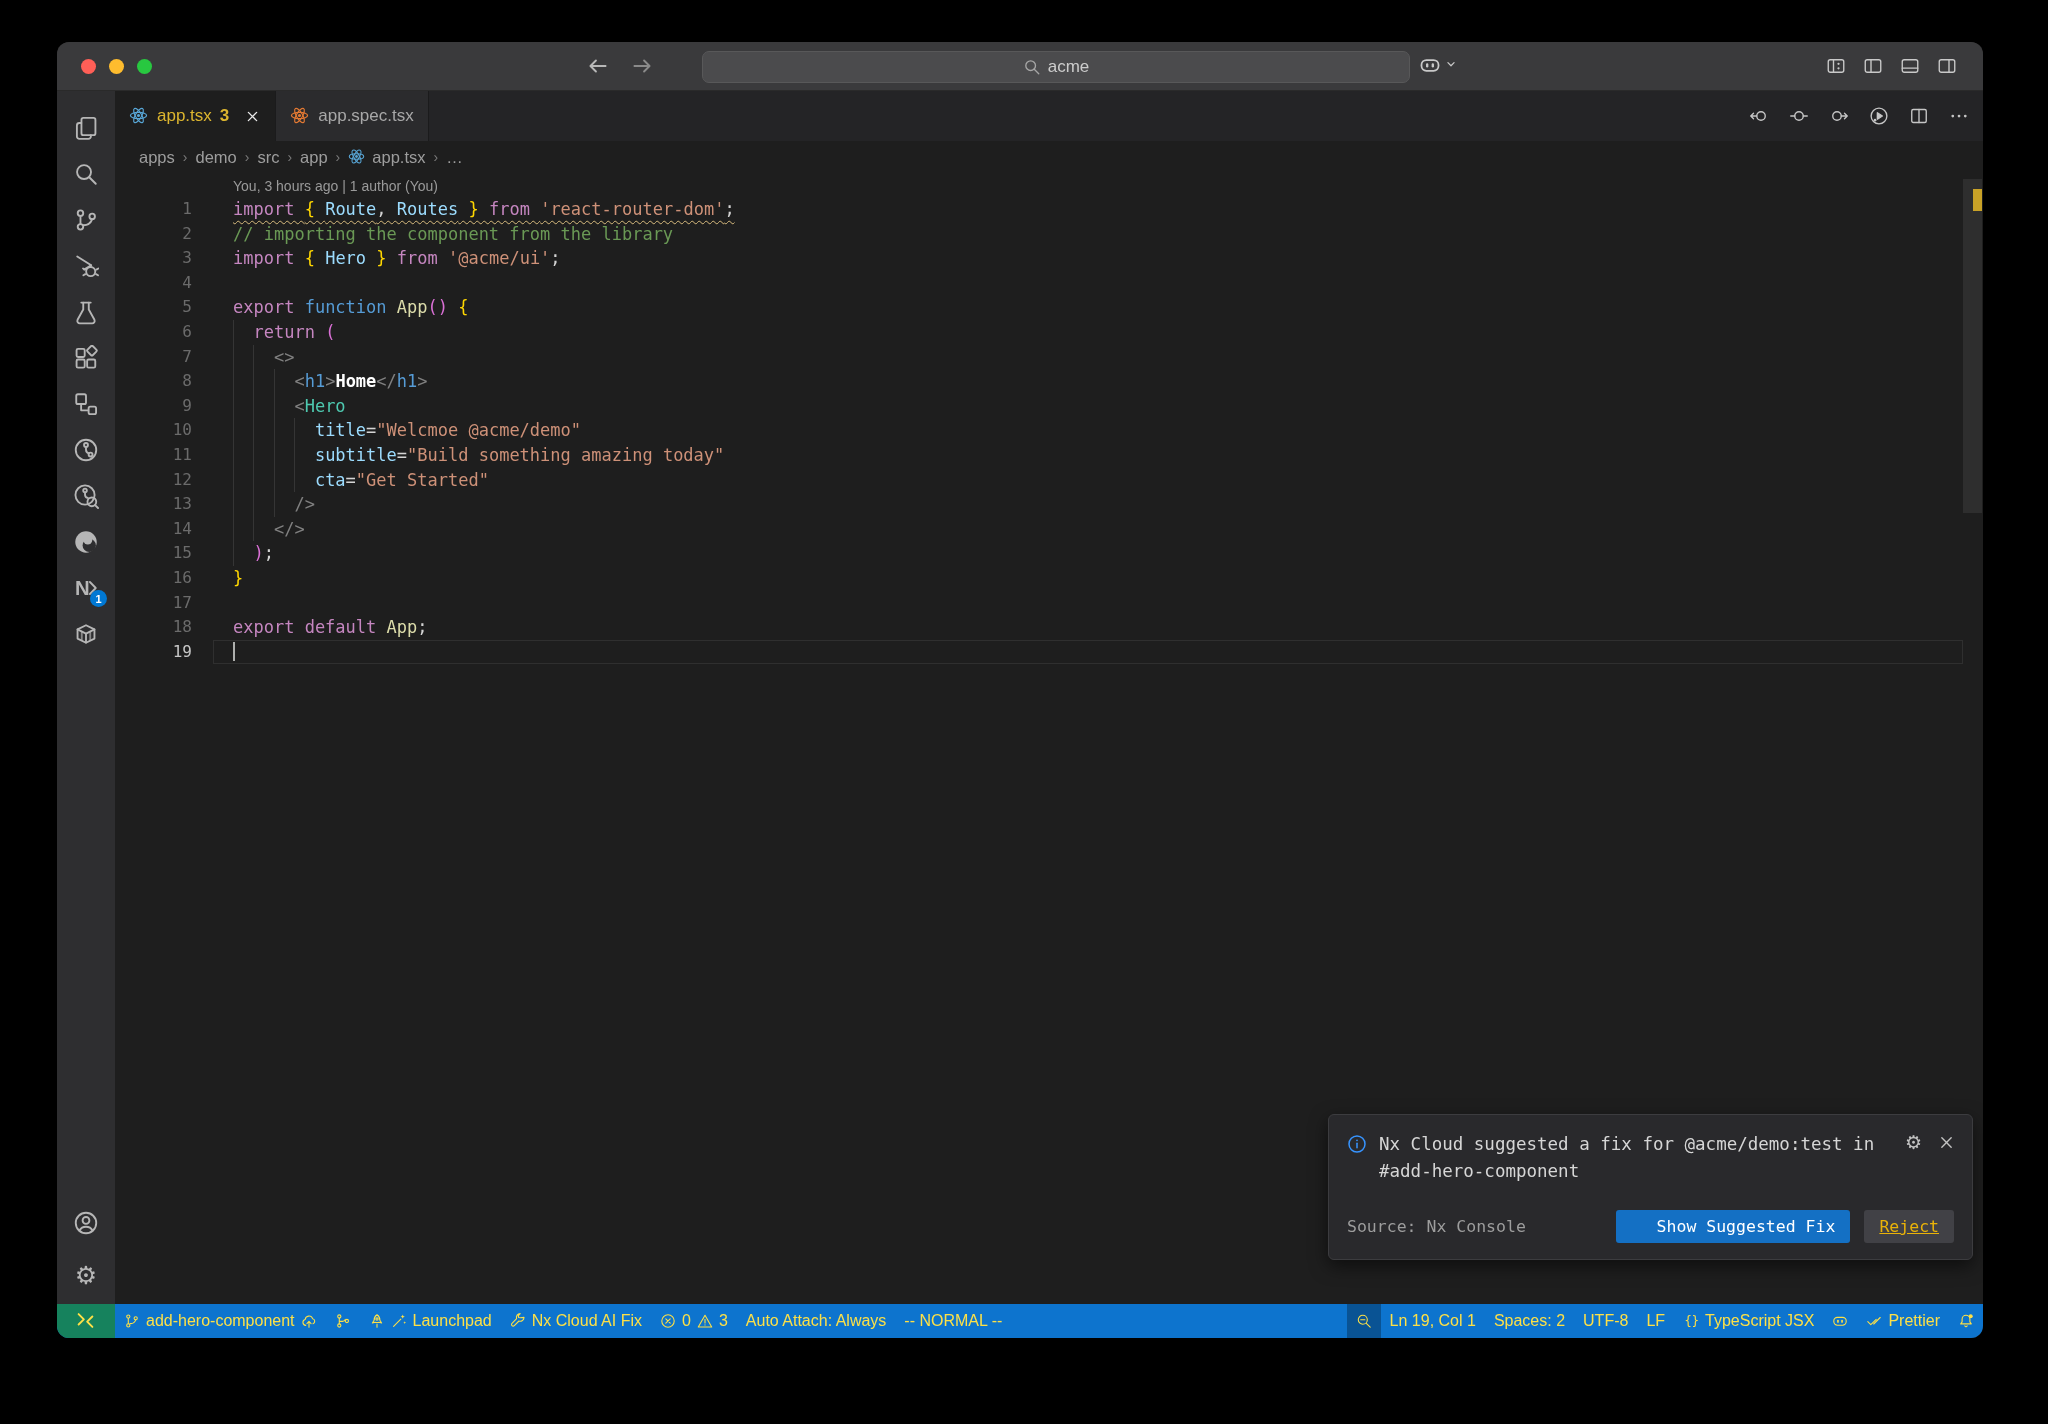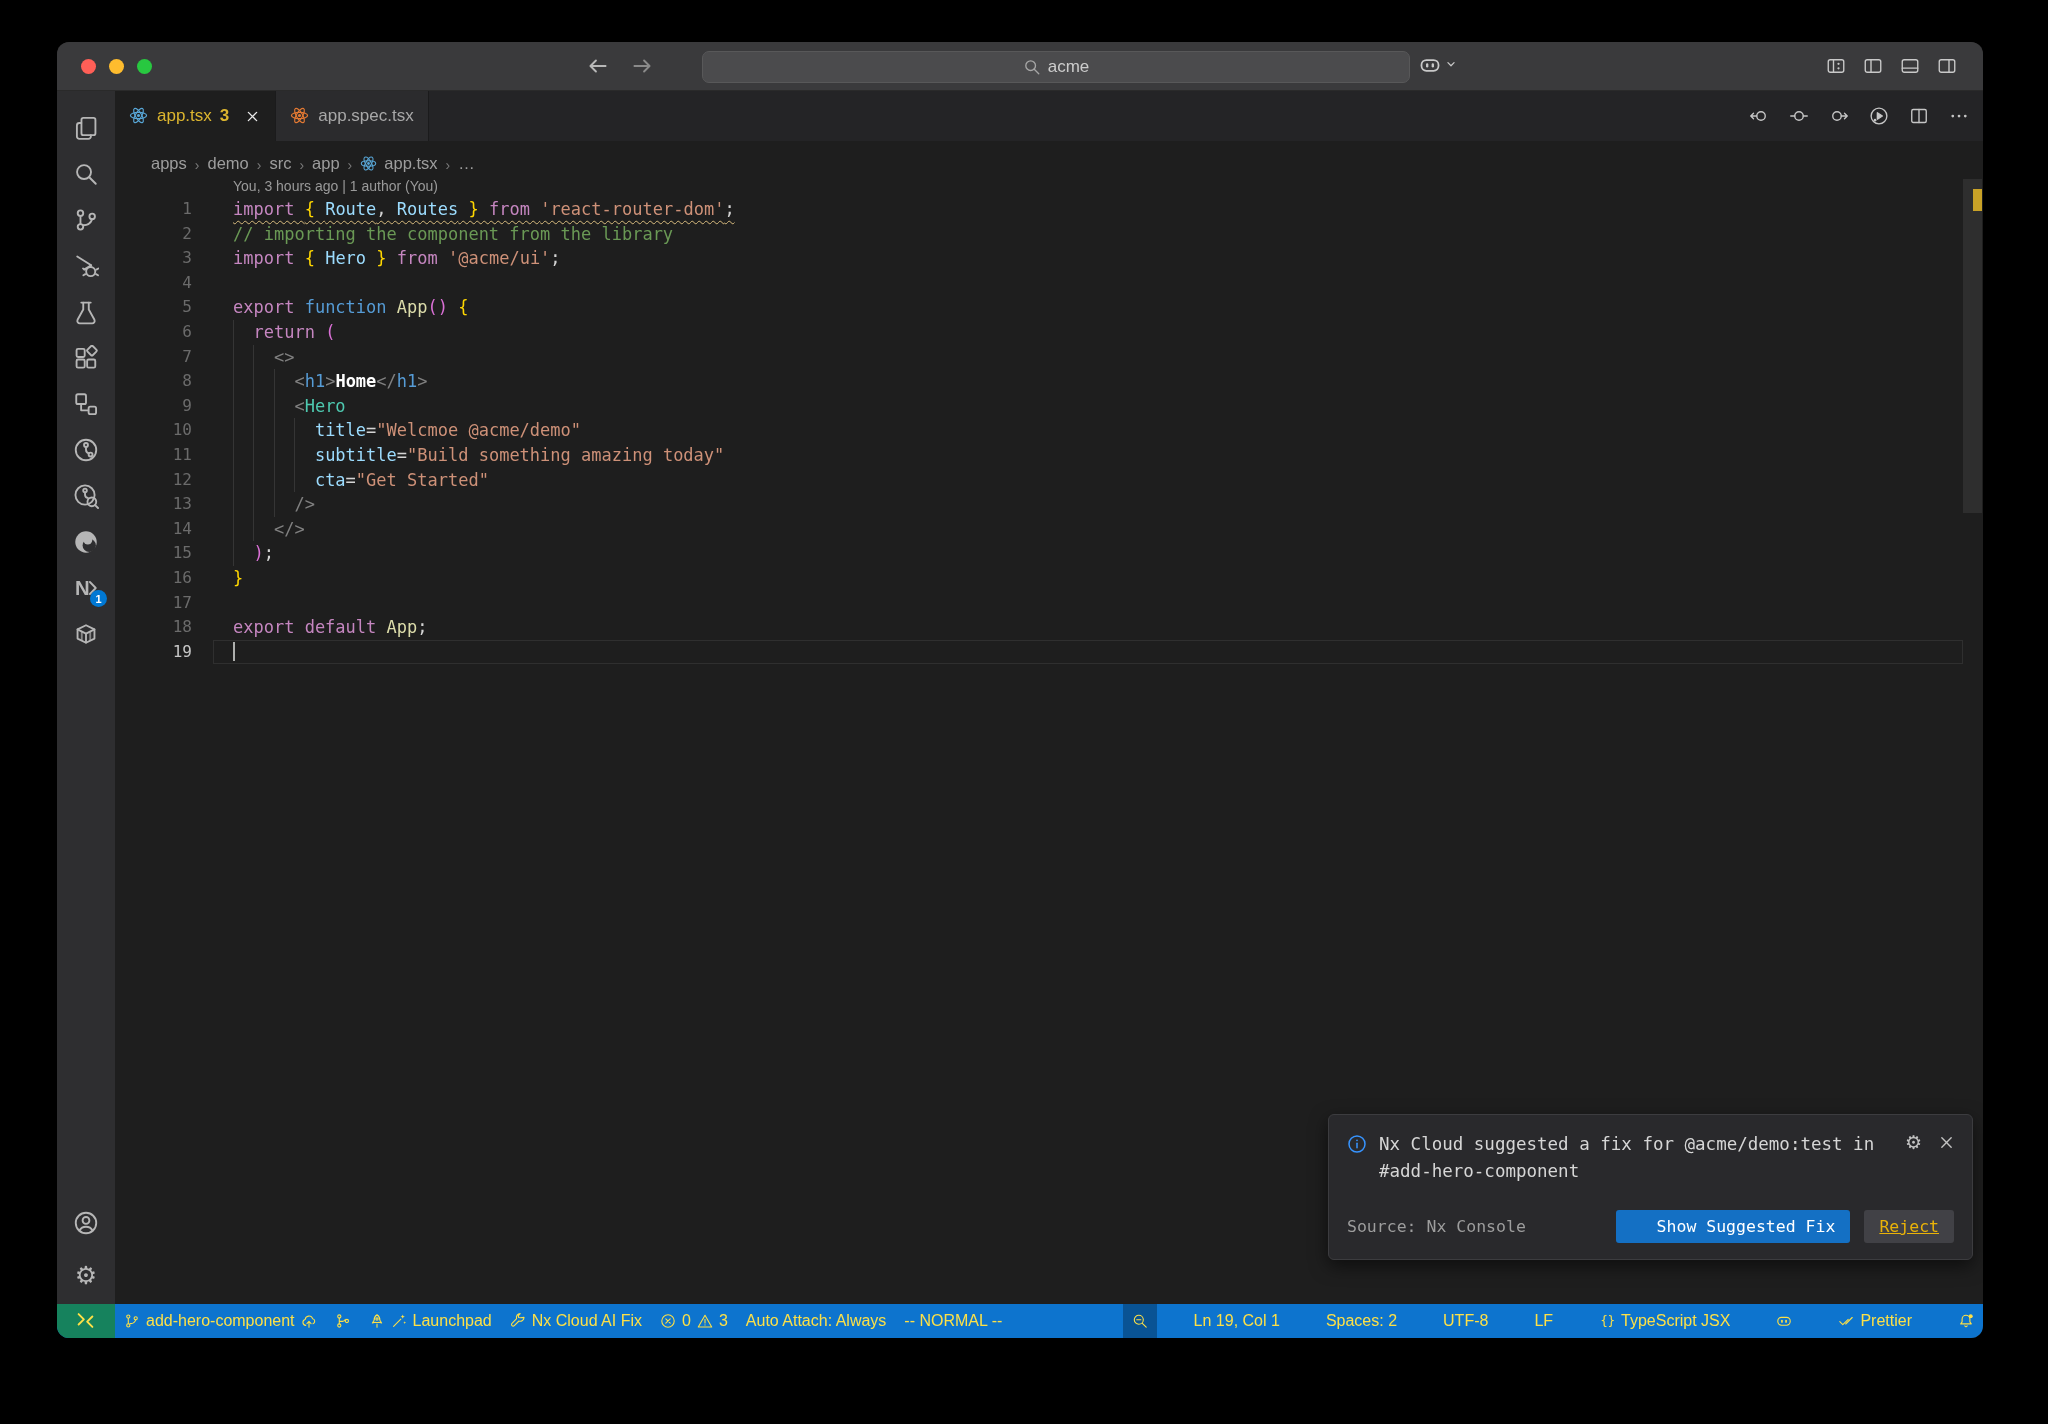--- a/index.html
+++ b/index.html
@@ -35,21 +35,21 @@
   .glyph{font-family:"DejaVu Sans",sans-serif;}
   
   #editor-col{flex:1;display:flex;flex-direction:column;min-width:0;background:#1e1e1e;}
   #tabbar{height:50px;flex:0 0 50px;background:#242426;display:flex;align-items:stretch;position:relative;}
   .tab{display:flex;align-items:center;gap:8px;padding:0 14px;font-size:17px;border-right:1px solid #1b1b1c;cursor:pointer;}
   .tab.active{background:#1e1e1e;}
   .tab.inactive{background:#2b2b2d;}
   .tab-close{margin-left:6px;color:#e8e8e8;width:18px;height:18px;display:flex;align-items:center;justify-content:center;border-radius:4px;}
   .tab-badge{font-weight:600;}
   #editor-actions{position:absolute;right:14px;top:0;height:50px;display:flex;align-items:center;gap:20px;color:#c5c5c5;}
-  #breadcrumb{height:32px;flex:0 0 32px;display:flex;align-items:flex-end;padding-left:36px;color:#9d9d9d;font-size:16.5px;gap:8px;}
+  #breadcrumb{height:32px;flex:0 0 32px;display:flex;align-items:center;padding-left:24px;color:#9d9d9d;font-size:16.5px;gap:8px;}
   .bc-sep{color:#7a7a7a;font-size:14px;}
   .bc-item{display:flex;align-items:center;gap:6px;cursor:pointer;}
   
   #code-wrap{flex:1;position:relative;overflow:hidden;font-family:"DejaVu Sans Mono","Liberation Mono",monospace;}
   #blame{position:absolute;left:118px;top:2px;height:22px;line-height:22px;color:#9a9a9a;font-size:14px;
     font-family:"Liberation Sans",sans-serif;}
   #lines{position:absolute;left:0;top:24px;right:0;}
   .cline{height:24.6px;line-height:24.6px;display:flex;font-size:17px;white-space:pre;position:relative;}
   .lnum{width:77px;flex:0 0 77px;text-align:right;color:#6b6b6b;font-size:16px;}
   .ltext{padding-left:41px;}
@@ -74,21 +74,21 @@
   #notif-source{color:#9d9d9d;font-size:16.5px;flex:1;}
   .btn{font-size:16.5px;padding:7px 15px;border-radius:3px;cursor:pointer;font-family:inherit;border:none;}
   .btn.primary{background:#1470c4;color:#fff;margin-right:14px;padding-left:41px;}
   .btn.secondary{background:#414146;color:#eab308;text-decoration:underline;}
   
   #statusbar{height:34px;flex:0 0 34px;display:flex;align-items:stretch;color:#fde047;font-size:16px;}
   #remote-cell{width:58px;display:flex;align-items:center;justify-content:center;}
   #sb-items{flex:1;display:flex;align-items:stretch;overflow:hidden;}
   .sb-item{display:flex;align-items:center;gap:6px;padding:0 9px;cursor:pointer;white-space:nowrap;}
   .sb-item.hl{background:rgba(0,0,0,.28);}
-  .sb-right{margin-left:auto;display:flex;align-items:stretch;gap:28px;}
+  .sb-right{margin-left:auto;display:flex;align-items:stretch;}
   svg{display:block;}
 </style>
 </head>
 <body>
 
 <div id="window">
 
   <div id="titlebar">
     <div class="traffic">
       <div class="tl" style="background: rgb(255, 95, 87);"></div>

